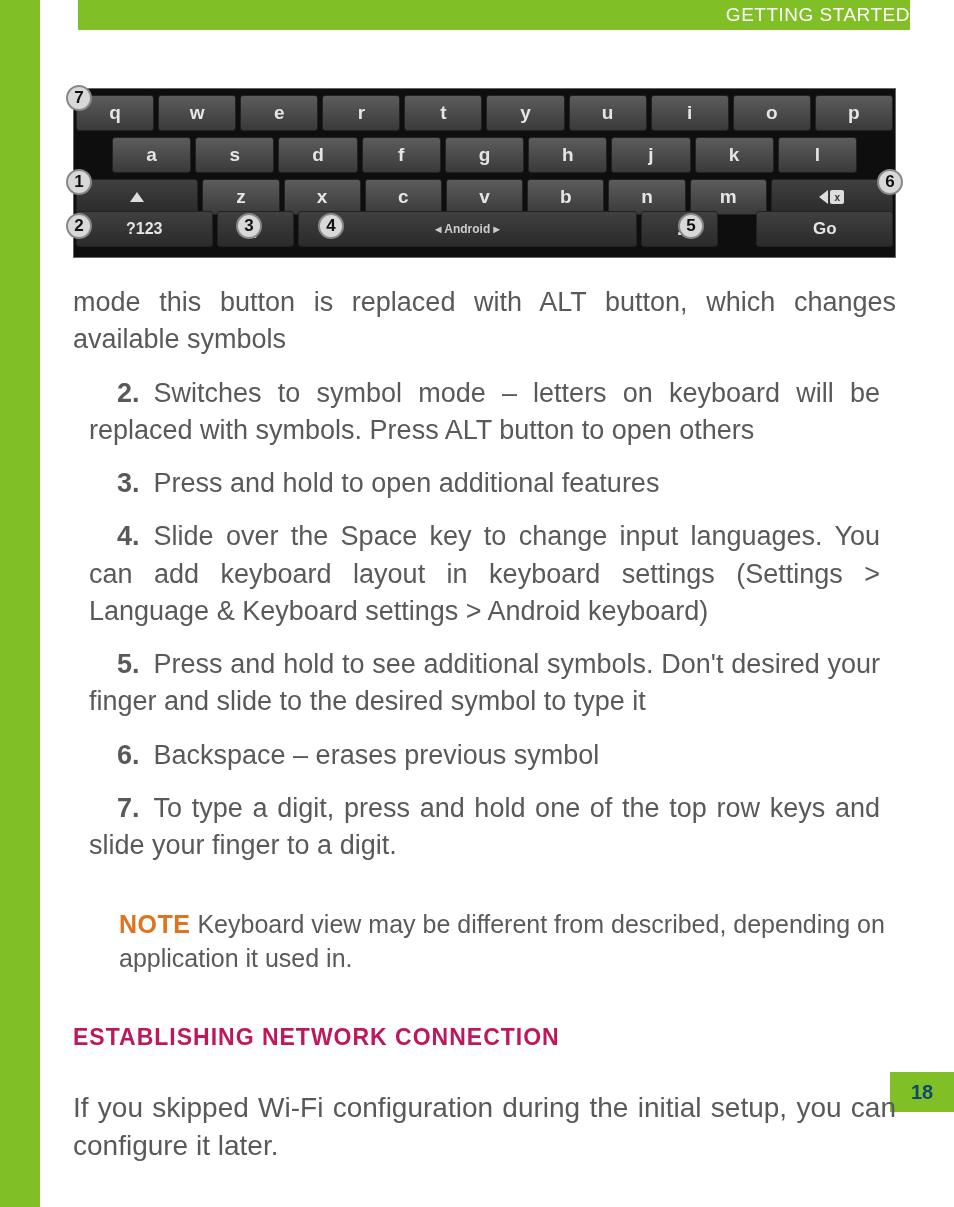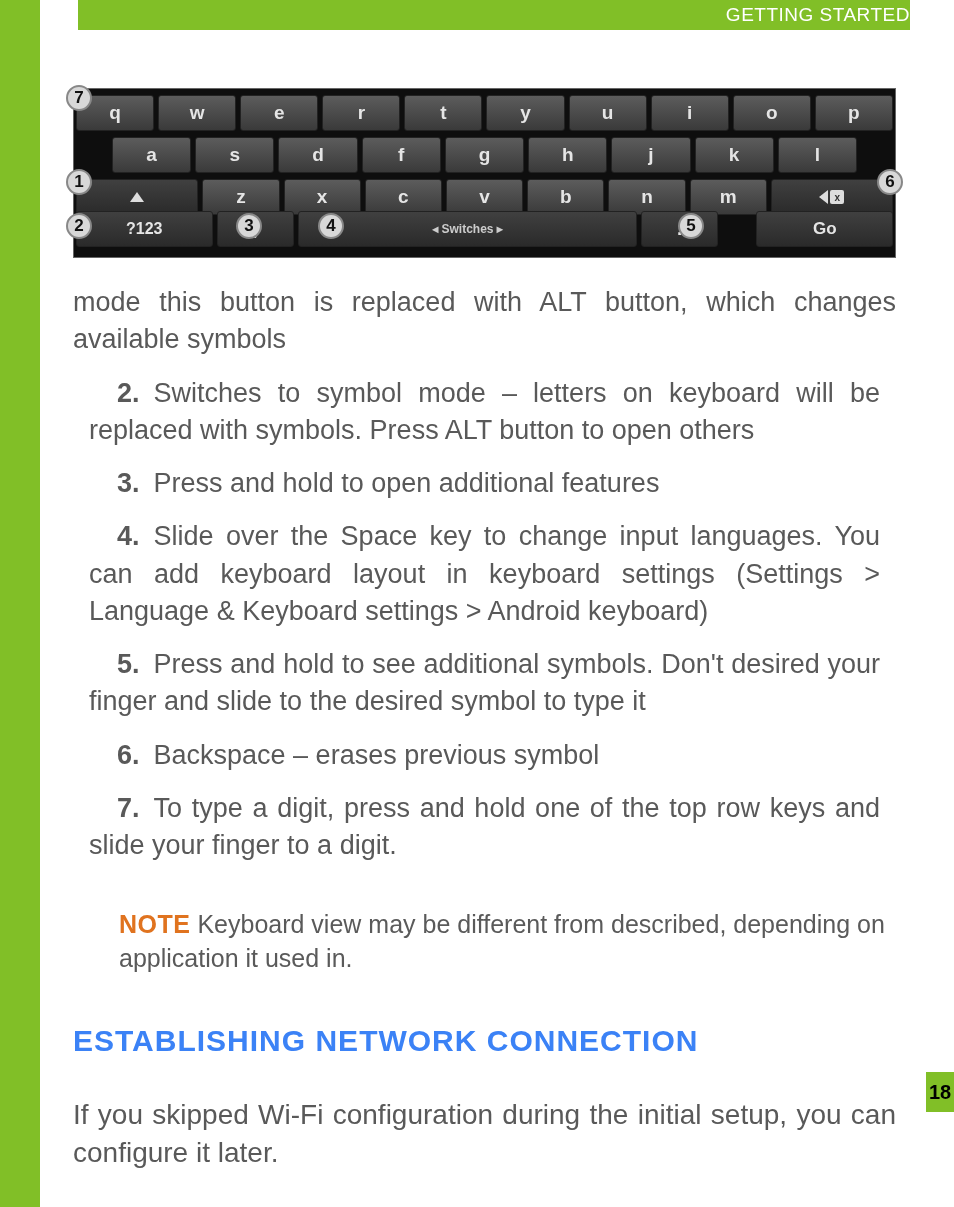--- a/index.html
+++ b/index.html
@@ -1,40 +1,40 @@
 <!DOCTYPE html>
 <html><head>
 <meta charset="utf-8">
 <style>
   * { box-sizing: border-box; margin: 0; padding: 0; }
   html, body { width: 954px; height: 1207px; font-family: "Segoe UI", Arial, sans-serif; background: #fff; color: #555; }
   .page { position: relative; width: 954px; height: 1207px; }
   .side-stripe { position: absolute; left: 0; top: 0; width: 40px; height: 1207px; background: #81bf27; }
   .header-bar { position: absolute; left: 78px; top: 0; right: 44px; height: 30px; background: #81bf27; color: #fff; text-align: right; font-size: 19px; line-height: 30px; letter-spacing: .5px; }
-  .page-badge { position: absolute; right: 0; top: 1072px; width: 28px; height: 40px; background: #81bf27; color: #000000; font-weight: bold; font-size: 20px; display: flex; align-items: center; justify-content: center; margin-left: 44px; }
+  .page-badge { position: absolute; right: 0; top: 1072px; width: 64px; height: 40px; background: #81bf27; color: #0c4a6e; font-weight: bold; font-size: 20px; display: flex; align-items: center; justify-content: center; margin-left: 44px; }
   .content { position: absolute; left: 73px; right: 58px; top: 88px; }
 
   
   .kbd { width: 100%; height: 170px; background: #0e0e0e; border: 1px solid #666; position: relative; }
   .krow { position: absolute; left: 0; right: 0; height: 40px; display: flex; align-items: center; }
   .r1 { top: 4px; } .r2 { top: 46px; } .r3 { top: 88px; } .r4 { top: 120px; }
   .key { background: linear-gradient(#5c5c5c,#3a3a3a); color: #e5e5e5; font-weight: bold; font-size: 19px; height: 36px; border-radius: 3px; margin: 0 2px; display: flex; align-items: center; justify-content: center; flex: 1; border: 1px solid #222; }
   .key.dark { background: linear-gradient(#404040,#2a2a2a); }
   .r2 .spacer-half { width: 36px; flex: 0 0 36px; }
   .key.wide { flex: 1.6; }
   .key.space { flex: 4; font-size: 12px; color: #ccc; }
   .callout { position: absolute; width: 26px; height: 26px; border-radius: 50%; background: #d8d8d8; color: #111; font-weight: bold; font-size: 17px; display: flex; align-items: center; justify-content: center; border: 2px solid #888; z-index: 2; }
 
   
   .body { margin-top: 26px; font-size: 27px; line-height: 1.38; color: #595959; text-align: justify; }
   .body .li { margin: 16px; }
   .body .li .num { font-weight: bold; color: #595959; margin-left: 28px; margin-right: 14px; }
   .note { margin-top: 44px; margin-left: 46px; margin-right: 4px; font-size: 25px; line-height: 1.35; color: #5a5a5a; }
   .note b { color: #e0731f; font-weight: bold; letter-spacing: .5px; }
-  .h2 { margin-top: 48px; font-size: 30px; font-weight: bold; color: #3b82f6; letter-spacing: 1px; }
+  .h2 { margin-top: 48px; font-size: 23px; font-weight: bold; color: #be185d; letter-spacing: 1px; }
   .after { margin-top: 38px; font-size: 28px; line-height: 1.38; color: #595959; text-align: justify; }
 
   .shift-tri { width:0; height:0; border-left:7px solid transparent; border-right:7px solid transparent; border-bottom:10px solid #ddd; }
   .bksp { display:flex; align-items:center; gap:2px; }
   .bksp-arrow { width:0; height:0; border-top:7px solid transparent; border-bottom:7px solid transparent; border-right:9px solid #ddd; }
   .bksp-body { width:14px; height:14px; background:#ddd; border-radius:2px; color:#333; font-size:10px; display:flex; align-items:center; justify-content:center; }
 </style>
 </head>
 <body>
 
@@ -94,21 +94,21 @@
         <div class="key dark wide">
           <span class="bksp">
               <span class="bksp-arrow"></span>
               <span class="bksp-body">x</span>
             </span>
         </div>
       </div>
       <div class="krow r4">
         <div class="key dark wide" style="font-size:16px;">?123</div>
         <div class="key dark" style="flex:0.9">,</div>
-        <div class="key dark space">◂ Switches ▸</div>
+        <div class="key dark space">◂ Android ▸</div>
         <div class="key dark" style="flex:0.9">.</div>
         <div class="key dark wide" style="font-size:17px;margin-left:36px;">Go</div>
       </div>
     </div>
 
     <div class="body">
       <div>mode this button is replaced with ALT button, which changes available symbols</div>
       <div class="li"><span class="num">2.</span><span>Switches to symbol mode – letters on keyboard will be replaced with symbols. Press ALT button to open others</span></div>
       <div class="li"><span class="num">3.</span><span>Press and hold to open additional features</span></div>
       <div class="li"><span class="num">4.</span><span>Slide over the Space key to change input languages. You can add keyboard layout in keyboard settings (Settings &gt; Language &amp; Keyboard settings &gt; Android keyboard)</span></div>

